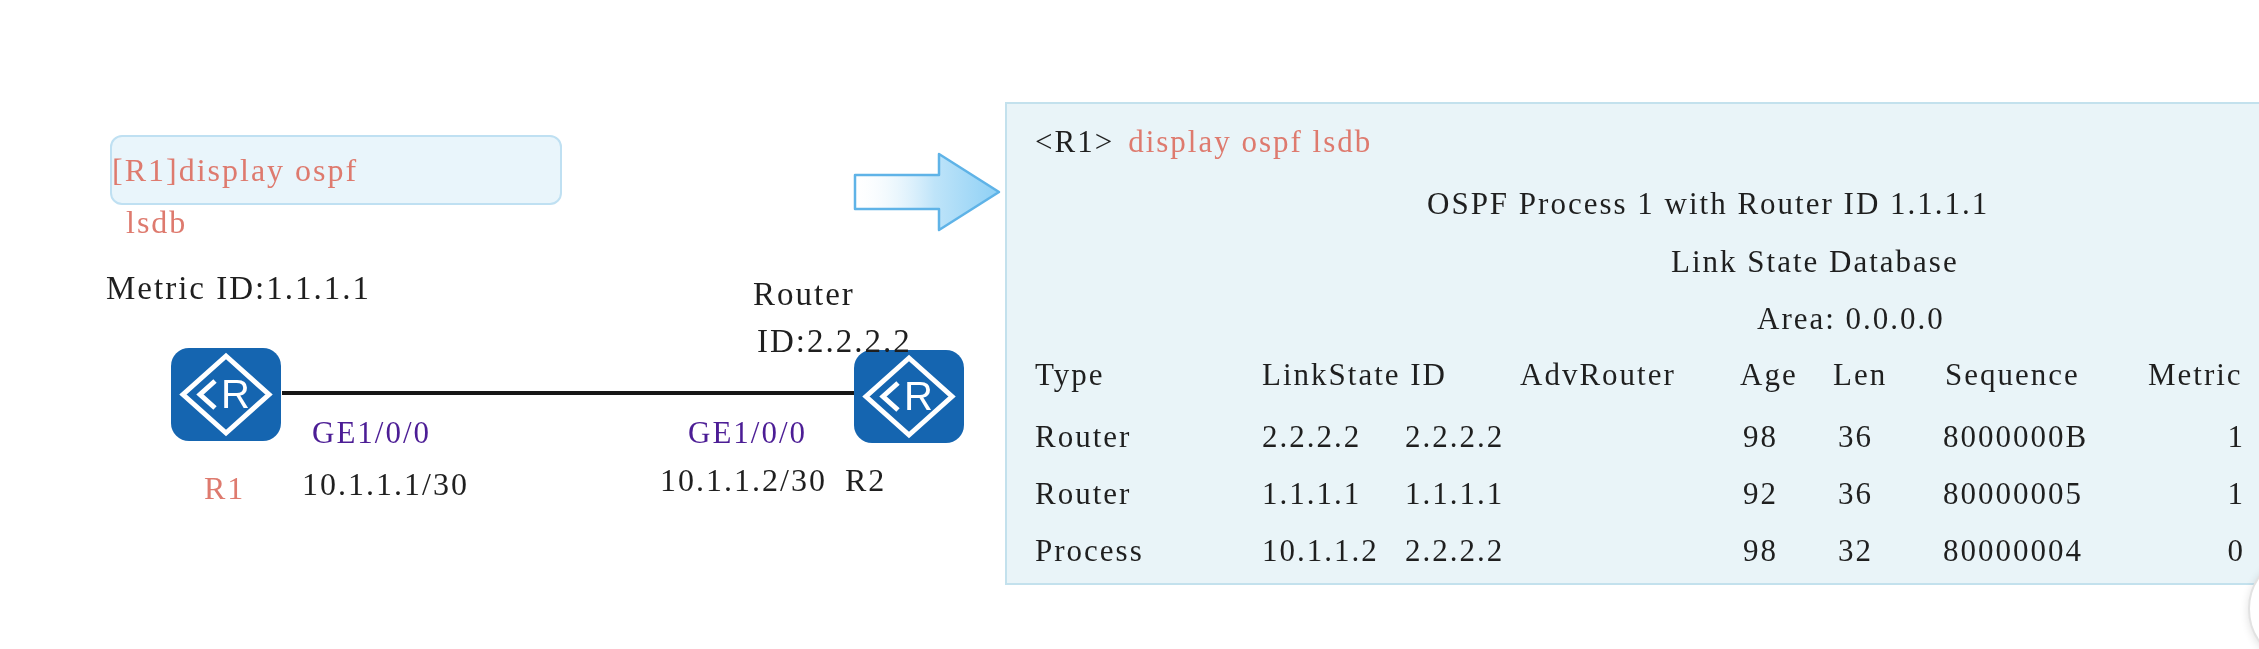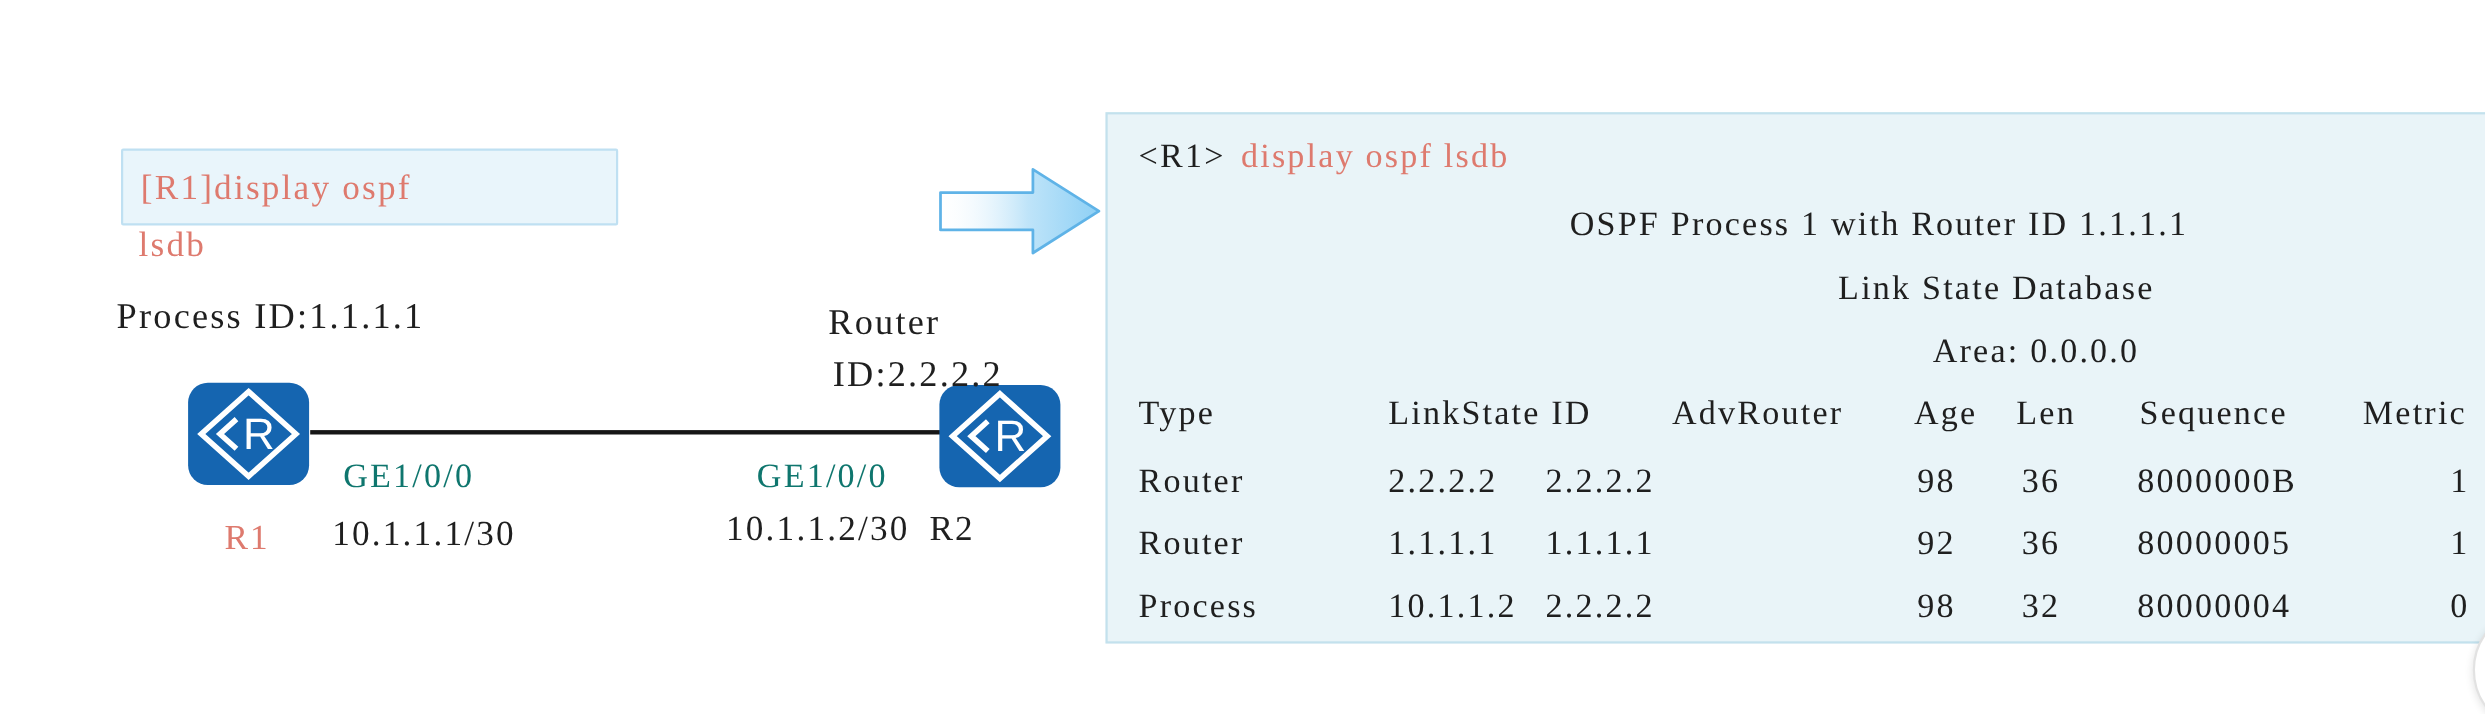--- a/index.html
+++ b/index.html
@@ -6,27 +6,27 @@
   .stage{
     position:relative;width:2259px;height:649px;overflow:hidden;
     background:#ffffff;
     font-family:"Liberation Serif","DejaVu Serif",serif;
     color:#1f1f1f;
   }
   .abs{position:absolute;white-space:nowrap;}
 
   
   .dg-text{font-size:33px;letter-spacing:2px;color:#1f1f1f;}
-  .dg-small{font-size:31px;letter-spacing:2px;color:#0f766e;}
+  .dg-small{font-size:31px;letter-spacing:2px;color:#4c1d95;}
   .red{color:#de7a6e;}
 
   .cmd-box{
     left:110px;top:135px;width:452px;height:70px;
-    background:#e9f5fb;border:2px solid #bfe0f2;border-radius:2px;
-    display:flex;align-items:center;padding-left:16px;box-sizing:border-box;
+    background:#e9f5fb;border:2px solid #bfe0f2;border-radius:12px;
+    display:flex;align-items:center;box-sizing:border-box;
     font-size:32px;letter-spacing:2px;color:#de7a6e;
   }
   .cmd-lsdb{left:126px;top:204px;font-size:32px;letter-spacing:2px;color:#de7a6e;text-align:center;}
 
   .rid1{left:106px;top:270px;}
   .r2-rid1{left:753px;top:276px;z-index:5;}
   .r2-rid2{left:757px;top:323px;z-index:5;}
 
   .router-icon{width:112px;height:95px;z-index:2;}
   .r1-icon{left:170px;top:347px;}
@@ -77,21 +77,21 @@
 </head>
 <body>
 
 <div class="stage">
 
   <div class="abs cmd-box">
     <span>[R1]display ospf</span>
   </div>
   <div class="abs cmd-lsdb">lsdb</div>
 
-  <div class="abs dg-text rid1">Process ID:1.1.1.1</div>
+  <div class="abs dg-text rid1">Metric ID:1.1.1.1</div>
   <div class="abs dg-text r2-rid1">Router</div>
   <div class="abs dg-text r2-rid2">ID:2.2.2.2</div>
 
   <div class="abs link-line"></div>
 
   <div class="abs router-icon r1-icon">
     <svg width="112" height="95" viewBox="0 0 112 95">
       <rect x="1" y="1" width="110" height="93" rx="18" fill="#1565b0"></rect>
       <polygon points="56,9 99,47.5 56,86 13,47.5" fill="none" stroke="#ffffff" stroke-width="5" stroke-linejoin="miter"></polygon>
       <polyline points="45,34 30,47.5 45,61" fill="none" stroke="#ffffff" stroke-width="5"></polyline>

